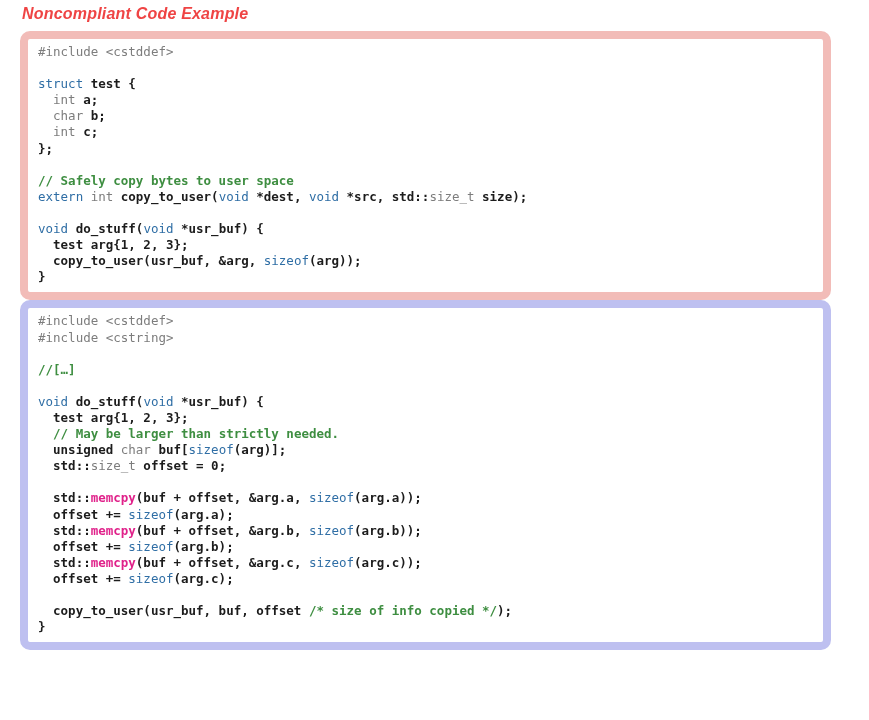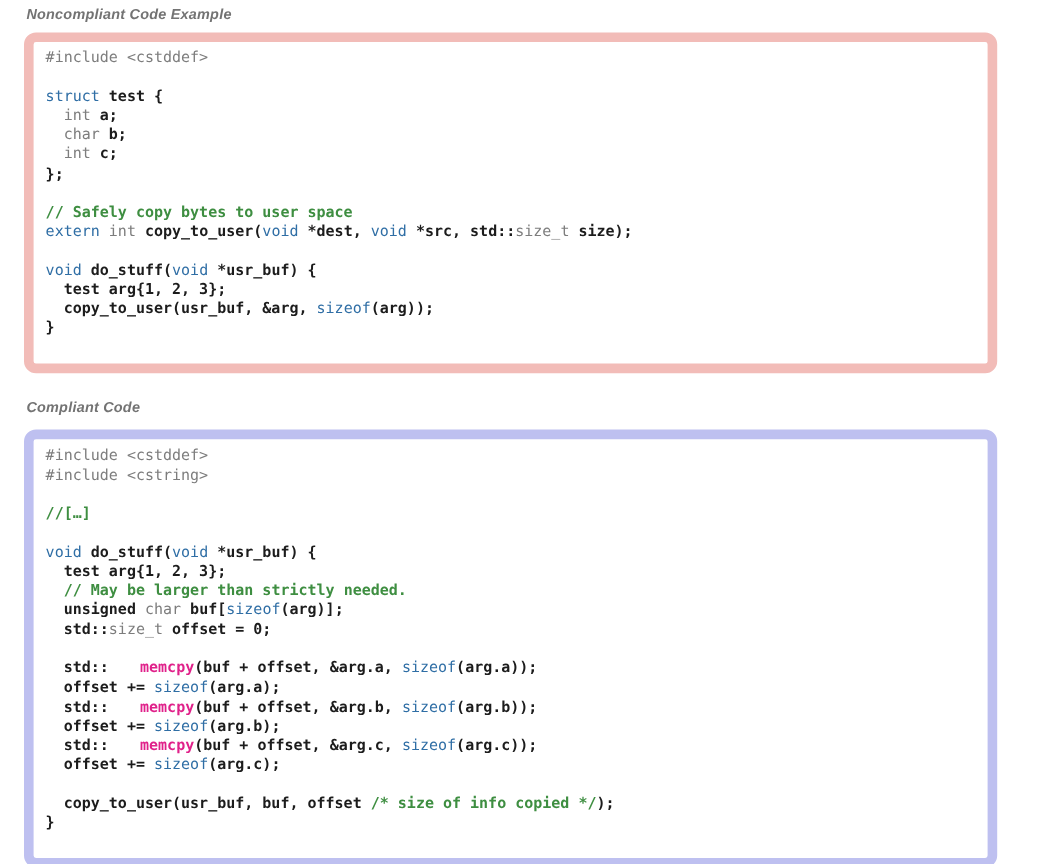--- a/index.html
+++ b/index.html
@@ -19,61 +19,60 @@
     width: 869px;
     height: 720px;
     background: #ffffff;
     overflow: hidden;
     padding-top: 2px;
   }
   .code-title {
     font-family: "Liberation Sans", sans-serif;
     font-style: italic;
     font-weight: 600;
-    font-size: 12px;
-    color: #737373;
+    font-size: 16px;
+    color: #ef4444;
     margin: 0 0 0 22px;
     letter-spacing: 0.2px;
   }
   .title-1 { margin-top: 3px; margin-bottom: 8px; }
   .title-2 { margin-top: 21px; margin-bottom: 12px; }
   .code-box {
     margin-left: 20px;
     width: 811px;
     background: #ffffff;
     border: 8px solid #cccccc;
     border-radius: 10px;
-    padding: 5px 12px 22px 10px;
+    padding: 5px 12px 7px 10px;
   }
   .code {
     margin: 0;
     font-family: "DejaVu Sans Mono", "Liberation Mono", monospace;
     font-size: 12.5px;
     line-height: 16.1px;
     white-space: pre;
   }
   .code-line { height: 16.1px; }
   .tok-pln  { color: var(--tok-plain); font-weight: 700; }
   .tok-kw   { color: var(--tok-keyword); font-weight: 400; }
   .tok-type { color: var(--tok-type); font-weight: 400; }
   .tok-cmt  { color: var(--tok-comment); font-weight: 700; }
-  .tok-fn   { color: var(--tok-function); font-weight: 700; margin-left: 26px; }
+  .tok-fn   { color: var(--tok-function); font-weight: 700; }
 </style>
 </head>
 <body>
 
 <div class="page">
 
   <section>
     <h2 class="code-title title-1">Noncompliant Code Example</h2>
     <div class="code-box" style="border-color: rgb(242, 188, 184);">
       <pre class="code"><div class="code-line"><span class="tok-type">#include &lt;cstddef&gt;</span></div><div class="code-line">&nbsp;</div><div class="code-line"><span class="tok-kw">struct</span><span class="tok-pln"> test {</span></div><div class="code-line"><span class="tok-pln">  </span><span class="tok-type">int</span><span class="tok-pln"> a;</span></div><div class="code-line"><span class="tok-pln">  </span><span class="tok-type">char</span><span class="tok-pln"> b;</span></div><div class="code-line"><span class="tok-pln">  </span><span class="tok-type">int</span><span class="tok-pln"> c;</span></div><div class="code-line"><span class="tok-pln">};</span></div><div class="code-line">&nbsp;</div><div class="code-line"><span class="tok-cmt">// Safely copy bytes to user space</span></div><div class="code-line"><span class="tok-kw">extern</span><span class="tok-pln"> </span><span class="tok-type">int</span><span class="tok-pln"> copy_to_user(</span><span class="tok-kw">void</span><span class="tok-pln"> *dest, </span><span class="tok-kw">void</span><span class="tok-pln"> *src, std::</span><span class="tok-type">size_t</span><span class="tok-pln"> size);</span></div><div class="code-line">&nbsp;</div><div class="code-line"><span class="tok-kw">void</span><span class="tok-pln"> do_stuff(</span><span class="tok-kw">void</span><span class="tok-pln"> *usr_buf) {</span></div><div class="code-line"><span class="tok-pln">  test arg{1, 2, 3};</span></div><div class="code-line"><span class="tok-pln">  copy_to_user(usr_buf, &amp;arg, </span><span class="tok-kw">sizeof</span><span class="tok-pln">(arg));</span></div><div class="code-line"><span class="tok-pln">}</span></div></pre>
     </div>
   </section>
 
   <section>
-    <h2 class="code-title title-2">Compliant Code</h2>
     <div class="code-box" style="border-color: rgb(190, 192, 240);">
       <pre class="code"><div class="code-line"><span class="tok-type">#include &lt;cstddef&gt;</span></div><div class="code-line"><span class="tok-type">#include &lt;cstring&gt;</span></div><div class="code-line">&nbsp;</div><div class="code-line"><span class="tok-cmt">//[…]</span></div><div class="code-line">&nbsp;</div><div class="code-line"><span class="tok-kw">void</span><span class="tok-pln"> do_stuff(</span><span class="tok-kw">void</span><span class="tok-pln"> *usr_buf) {</span></div><div class="code-line"><span class="tok-pln">  test arg{1, 2, 3};</span></div><div class="code-line"><span class="tok-pln">  </span><span class="tok-cmt">// May be larger than strictly needed.</span></div><div class="code-line"><span class="tok-pln">  unsigned </span><span class="tok-type">char</span><span class="tok-pln"> buf[</span><span class="tok-kw">sizeof</span><span class="tok-pln">(arg)];</span></div><div class="code-line"><span class="tok-pln">  std::</span><span class="tok-type">size_t</span><span class="tok-pln"> offset = 0;</span></div><div class="code-line">&nbsp;</div><div class="code-line"><span class="tok-pln">  std::</span><span class="tok-fn">memcpy</span><span class="tok-pln">(buf + offset, &amp;arg.a, </span><span class="tok-kw">sizeof</span><span class="tok-pln">(arg.a));</span></div><div class="code-line"><span class="tok-pln">  offset += </span><span class="tok-kw">sizeof</span><span class="tok-pln">(arg.a);</span></div><div class="code-line"><span class="tok-pln">  std::</span><span class="tok-fn">memcpy</span><span class="tok-pln">(buf + offset, &amp;arg.b, </span><span class="tok-kw">sizeof</span><span class="tok-pln">(arg.b));</span></div><div class="code-line"><span class="tok-pln">  offset += </span><span class="tok-kw">sizeof</span><span class="tok-pln">(arg.b);</span></div><div class="code-line"><span class="tok-pln">  std::</span><span class="tok-fn">memcpy</span><span class="tok-pln">(buf + offset, &amp;arg.c, </span><span class="tok-kw">sizeof</span><span class="tok-pln">(arg.c));</span></div><div class="code-line"><span class="tok-pln">  offset += </span><span class="tok-kw">sizeof</span><span class="tok-pln">(arg.c);</span></div><div class="code-line">&nbsp;</div><div class="code-line"><span class="tok-pln">  copy_to_user(usr_buf, buf, offset </span><span class="tok-cmt">/* size of info copied */</span><span class="tok-pln">);</span></div><div class="code-line"><span class="tok-pln">}</span></div></pre>
     </div>
   </section>
 
 </div>
 
 </body></html>

